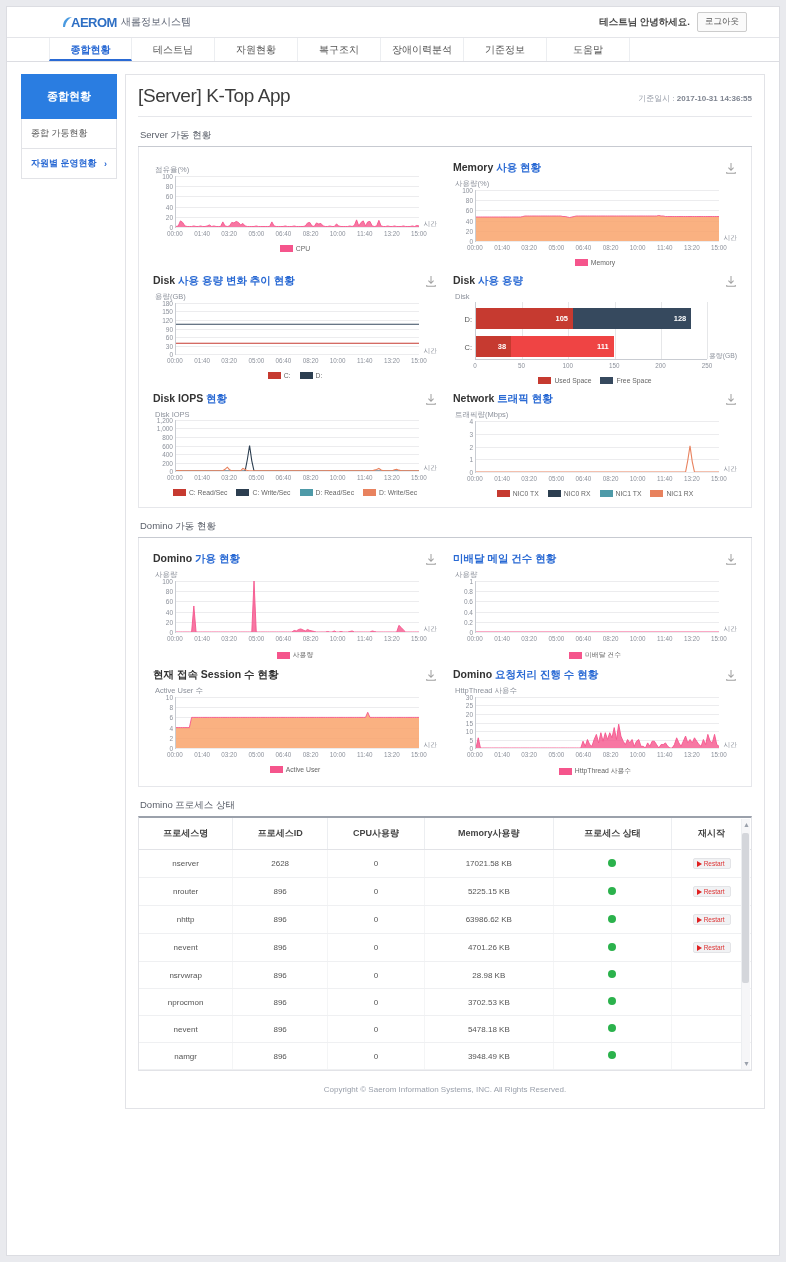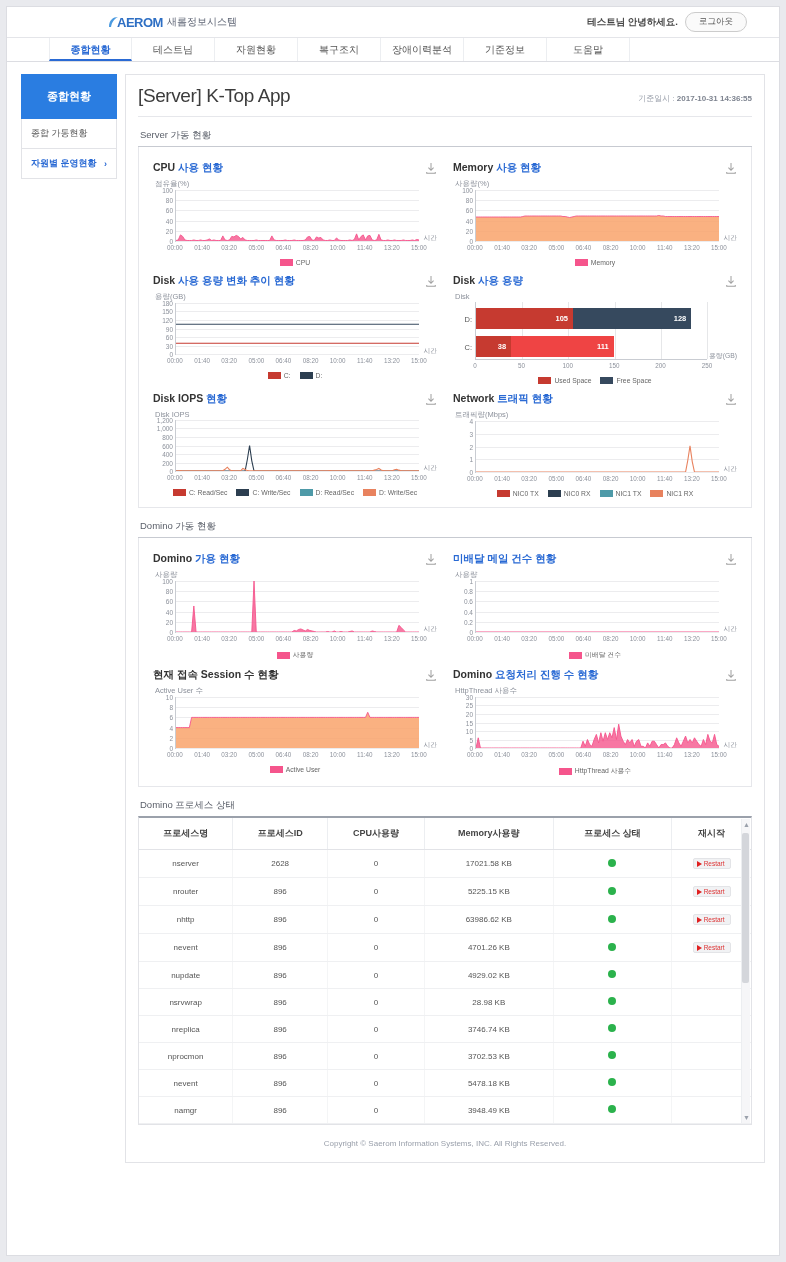--- a/index.html
+++ b/index.html
@@ -8,28 +8,28 @@
     background: #e9eaee;
     font-family: "Liberation Sans", sans-serif;
     font-size: 11px;
     color: #444;
     overflow: hidden;
   }
   .page { width: 786px; height: 1262px; background: #e9eaee; padding: 6px 6px 0 6px; }
   .shell { background: #fff; border: 1px solid #dcdde2; height: 1250px; position: relative; }
 
   
-  .topbar { height: 30px; display: flex; align-items: center; padding: 0 24px; position: relative; margin-left: 46px; }
+  .topbar { height: 30px; display: flex; align-items: center; padding: 0 24px; position: relative; }
   .logo-wrap { display: flex; align-items: center; margin-left: 40px; gap: 4px; }
   .logo-mark { font-weight: bold; font-size: 13px; color: #2e6fc4; letter-spacing: -0.5px; position: relative; }
   .logo-swoosh { position: absolute; left: -9px; top: 1px; width: 11px; height: 12px; }
   .logo-sub { font-size: 10px; color: #5b6272; }
   .user-area { position: absolute; right: 32px; display: flex; align-items: center; gap: 7px; }
   .user-greet { font-size: 9.5px; color: #444; font-weight: bold; }
-  .logout-btn { font-size: 8.5px; color: #555; border: 1px solid #ccc; background: #fafafa; padding: 3px 13px; border-radius: 10px; cursor: pointer; }
+  .logout-btn { font-size: 8.5px; color: #555; border: 1px solid #ccc; background: #fafafa; padding: 3px 7px; border-radius: 2px; cursor: pointer; }
 
   
   .nav { display: flex; border-top: 1px solid #e4e5e9; border-bottom: 1px solid #dcdde2; height: 25px; padding-left: 42px; background: #fff; }
   .nav-item { width: 83px; text-align: center; line-height: 24px; font-size: 10px; color: #555; cursor: pointer; border-right: 1px solid #eceef1; }
   .nav-item:first-child { border-left: 1px solid #eceef1; }
   .nav-item.active { color: #2a6ad4; font-weight: bold; border-bottom: 2px solid #2a6ad4; }
 
   .body-area { display: flex; padding: 12px 14px 0 14px; gap: 8px; }
 
   
@@ -148,27 +148,20 @@
         <div class="page-date">
           <span>기준일시 : </span><b>2017-10-31 14:36:55</b>
         </div>
       </div>
 
       <div class="sec-label">Server 가동 현황</div>
       <div class="sec-rule"></div>
       <div class="panel">
         <div class="chart-grid" id="grid-server">
               <div class="cell">
-                <div class="c-head">
-                  <div class="c-title"><span class="k">CPU</span> 사용 현황</div>
-                  <svg class="dl" viewBox="0 0 14 15">
-                    <path d="M7 1 L7 9 M4 6.5 L7 9.6 L10 6.5" stroke="#555" stroke-width="1.2" fill="none"></path>
-                    <path d="M2 11.5 L2 13 L12 13 L12 11.5" stroke="#555" stroke-width="1.2" fill="none"></path>
-                  </svg>
-                </div>
                 <div class="axis-y-lab">점유율(%)</div>
                 <div class="plot-wrap">
                   <div class="plot">
                     <div class="gl" style="top:100%"></div>
                     <div class="ytick" style="top:100%">0</div>
                     <div class="gl" style="top:80%"></div>
                     <div class="ytick" style="top:80%">20</div>
                     <div class="gl" style="top:60%"></div>
                     <div class="ytick" style="top:60%">40</div>
                     <div class="gl" style="top:40%"></div>
@@ -735,40 +728,24 @@
                   <td>896</td>
                   <td>0</td>
                   <td>4701.26 KB</td>
                   <td><span class="dot"></span></td>
                   <td><span class="restart">
                       <i class="tri"></i>
                       <span>Restart</span>
                     </span></td>
                 </tr>
                 <tr>
-                  <td>nupdate</td>
-                  <td>896</td>
-                  <td>0</td>
-                  <td>4929.02 KB</td>
-                  <td><span class="dot"></span></td>
-                  <td></td>
-                </tr>
-                <tr>
                   <td>nsrvwrap</td>
                   <td>896</td>
                   <td>0</td>
                   <td>28.98 KB</td>
-                  <td><span class="dot"></span></td>
-                  <td></td>
-                </tr>
-                <tr>
-                  <td>nreplica</td>
-                  <td>896</td>
-                  <td>0</td>
-                  <td>3746.74 KB</td>
                   <td><span class="dot"></span></td>
                   <td></td>
                 </tr>
                 <tr>
                   <td>nprocmon</td>
                   <td>896</td>
                   <td>0</td>
                   <td>3702.53 KB</td>
                   <td><span class="dot"></span></td>
                   <td></td>

